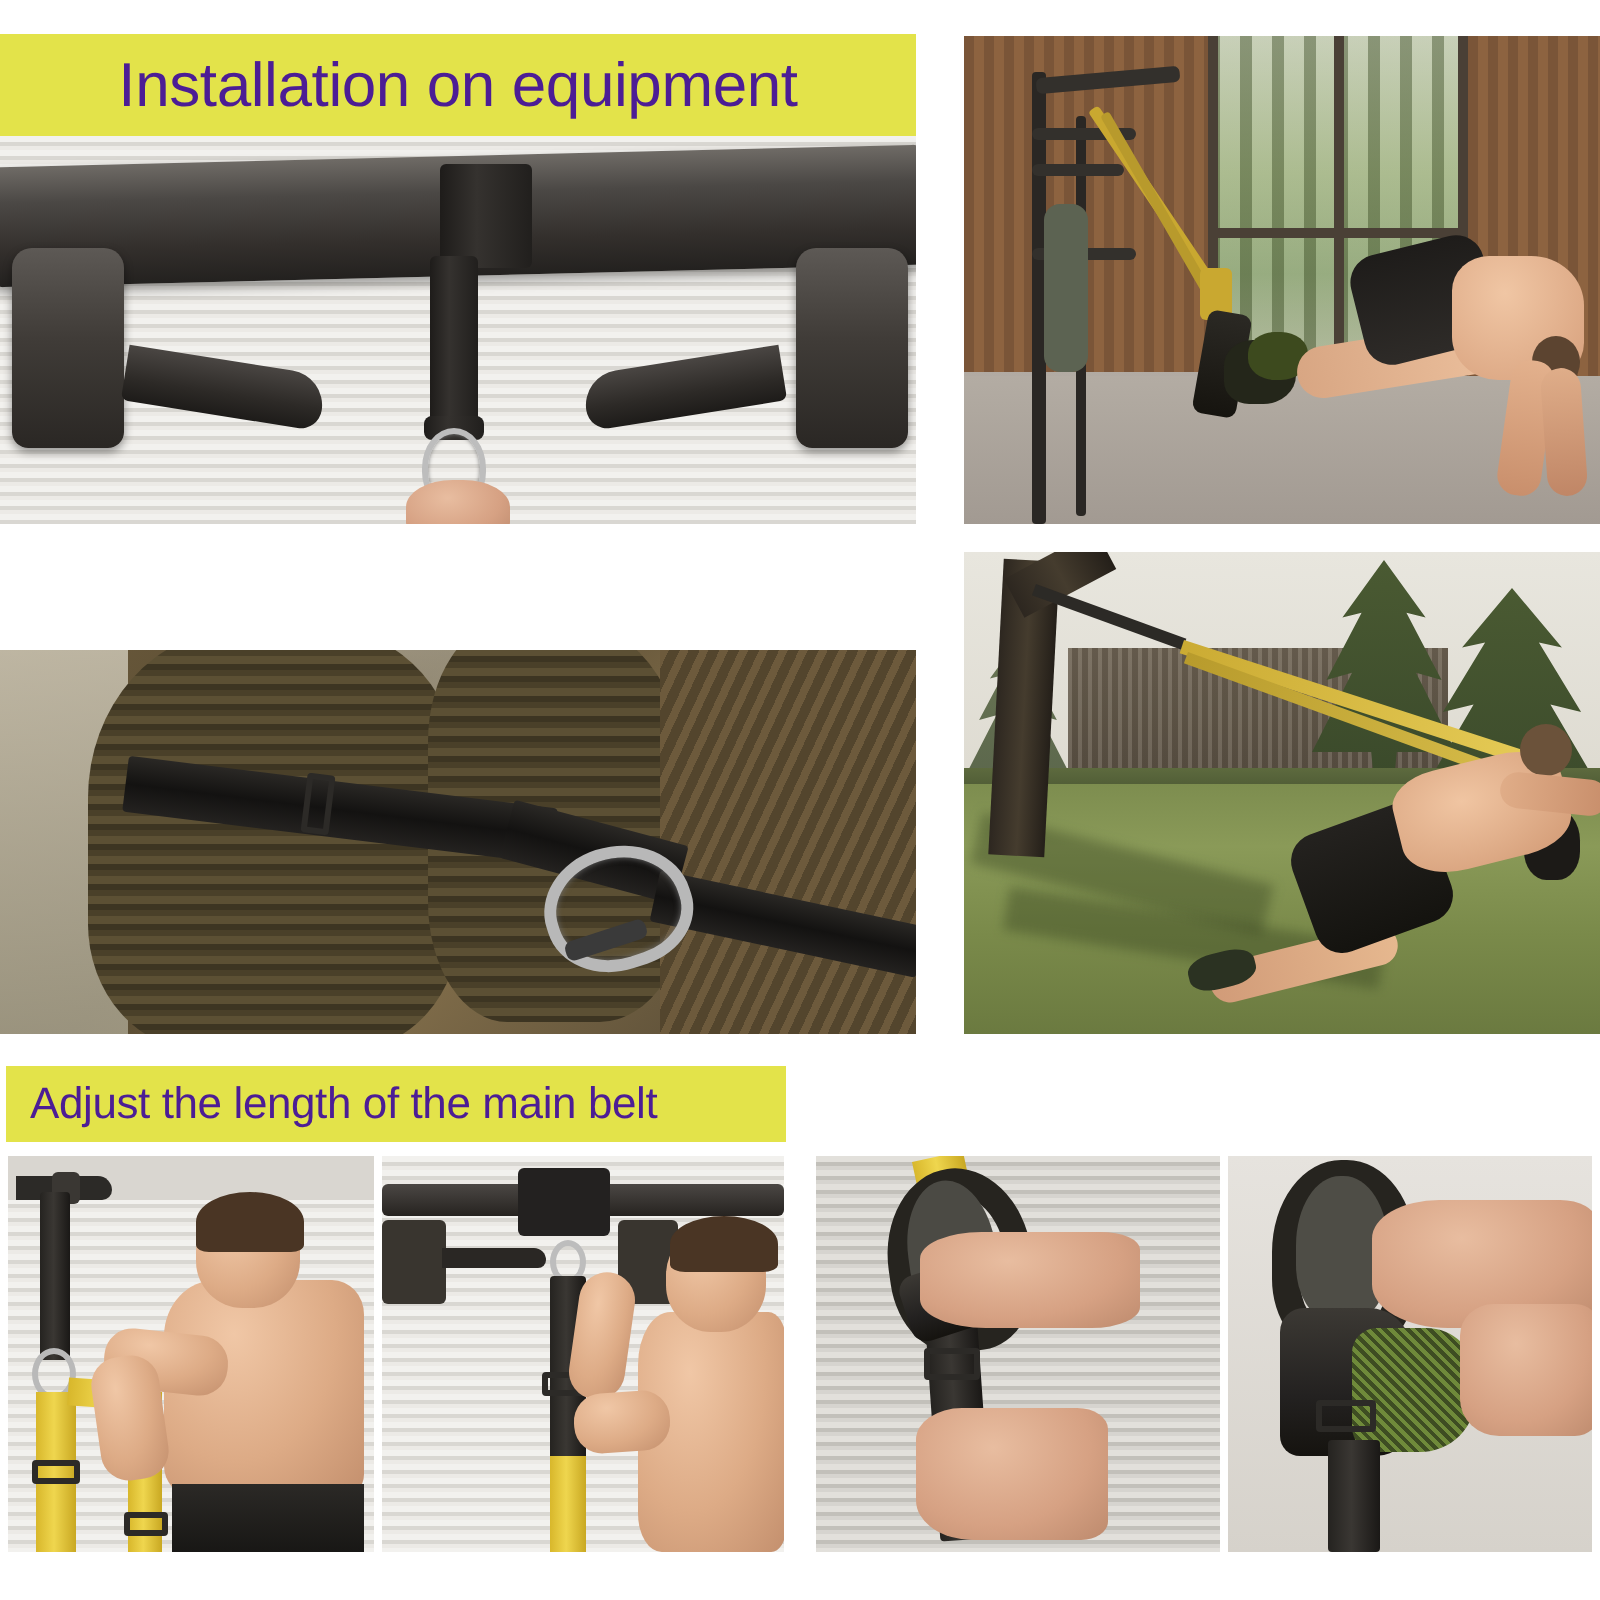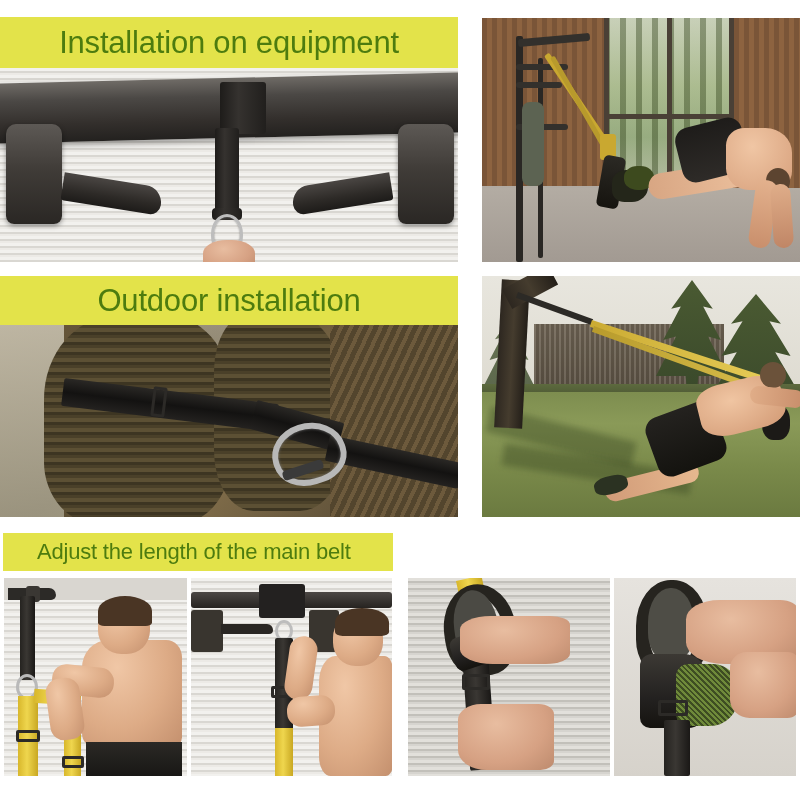--- a/index.html
+++ b/index.html
@@ -29,21 +29,21 @@
 
   
   .caption-bar {
     position: absolute;
     background: #e3e34a;
     display: flex;
     align-items: center;
     overflow: hidden;
   }
   .caption-bar .caption-text {
-    color: #4d7c0f;
+    color: #4c1d95;
     font-family: "Liberation Sans", sans-serif;
     font-weight: 400;
     white-space: nowrap;
     letter-spacing: -0.2px;
   }
   .caption-top   { justify-content: center; }
   .caption-left  { justify-content: flex-start; }
 
   
   #tl-photo { left:0; top:68px; width:458px; height:194px; background:#b9b9b9; }
@@ -286,23 +286,20 @@
     <div style="position:absolute;left:142px;top:148px;width:30px;height:24px;background:#3d4a1e;border-radius:45%;"></div>
 
     <div class="athlete-part" style="left:166px; top:148px; width:116px; height:26px; background:linear-gradient(to right,#d8a683,#eec3a0); border-radius:14px; transform:rotate(-9deg);"></div>
     <div class="athlete-part" style="left:196px; top:104px; width:68px; height:56px; background:linear-gradient(to bottom,#1e1c1a,#2e2b28); border-radius:14px; transform:rotate(-14deg);"></div>
     <div class="athlete-part" style="left:244px; top:110px; width:66px; height:62px; background:radial-gradient(ellipse at 40% 30%,#f0c6a4,#d7a07c); border-radius:28% 40% 30% 35%;"></div>
     <div class="athlete-part" style="left:284px; top:150px; width:24px; height:26px; background:#5c4430; border-radius:50%;"></div>
     <div class="athlete-part" style="left:270px; top:162px; width:22px; height:68px; background:linear-gradient(to bottom,#e3b18d,#c98f6c); border-radius:10px; transform:rotate(8deg);"></div>
     <div class="athlete-part" style="left:290px; top:166px; width:20px; height:64px; background:linear-gradient(to bottom,#dfad89,#c08666); border-radius:10px; transform:rotate(-4deg);"></div>
   </div>
 
-  <div class="caption-bar caption-top" id="cap-outdoor" style="left:0; top:276px; width:458px; height:49px;">
-    <span class="caption-text" style="font-size:31px;">Outdoor installation</span>
-  </div>
 
   <div class="panel" id="ml-photo">
     <div class="tree-bg"></div>
 
     <div class="sky-patch" style="left:0; top:0; width:64px; height:192px; opacity:.75;"></div>
     <div class="sky-patch" style="left:172px; top:0; width:76px; height:80px; opacity:.5;"></div>
 
     <div class="tree-trunk" style="left:44px; top:-10px; width:186px; height:210px;"></div>
 
     <div class="tree-trunk" style="left:214px; top:-14px; width:132px; height:200px; border-radius:30% 45% 35% 30%;"></div>
@@ -347,21 +344,21 @@
     <div style="position:absolute;left:122px;top:196px;width:96px;height:20px;background:linear-gradient(to right,#d19b78,#e6b88f);border-radius:10px;transform:rotate(-14deg);"></div>
     <div style="position:absolute;left:112px;top:200px;width:34px;height:18px;background:#2b3222;border-radius:40%;transform:rotate(-14deg);"></div>
     <div style="position:absolute;left:168px;top:132px;width:72px;height:62px;background:linear-gradient(to bottom,#24221f,#14130f);border-radius:14px;transform:rotate(-20deg);"></div>
     <div style="position:absolute;left:216px;top:104px;width:86px;height:52px;background:radial-gradient(ellipse at 40% 35%,#f0c5a2,#d29a75);border-radius:28% 34% 30% 34%;transform:rotate(-14deg);"></div>
     <div style="position:absolute;left:278px;top:86px;width:26px;height:26px;background:#6b523a;border-radius:50%;"></div>
     <div style="position:absolute;left:268px;top:112px;width:54px;height:18px;background:linear-gradient(to right,#e0ad88,#c88e6b);border-radius:9px;transform:rotate(6deg);"></div>
   </div>
 
   <div class="bottom-frame" style="left:0; top:531px; width:396px; height:248px;"></div>
 
-  <div class="caption-bar caption-left" id="cap-main-belt" style="left:3px; top:533px; width:390px; height:38px; padding-left:34px;">
+  <div class="caption-bar caption-left" id="cap-main-belt" style="left:3px; top:533px; width:390px; height:38px; padding-left:12px;">
     <span class="caption-text" style="font-size:22px;">Adjust the length of the main belt</span>
   </div>
 
   <div class="bl-sub" style="left:4px; top:578px; width:183px; height:198px;">
     <div class="blind-wall"></div>
     <div style="position:absolute;left:0;top:0;width:100%;height:22px;background:#d9d6d0;"></div>
 
     <div style="position:absolute;left:4px;top:10px;width:48px;height:12px;background:#2c2a27;border-radius:0 20px 14px 0;"></div>
     <div style="position:absolute;left:22px;top:8px;width:14px;height:16px;background:#3a3733;border-radius:3px;"></div>
 

